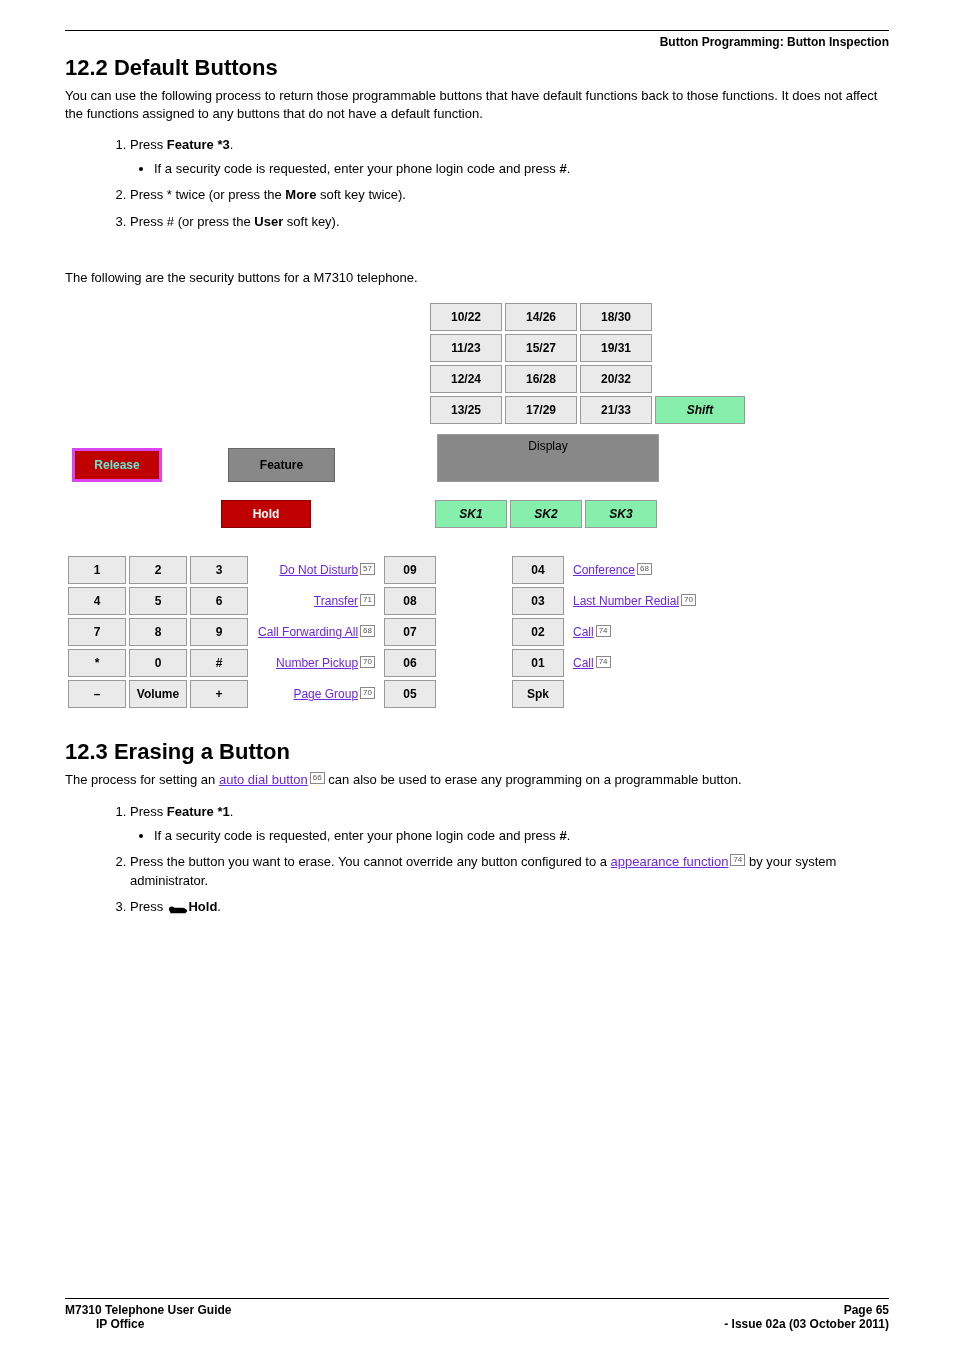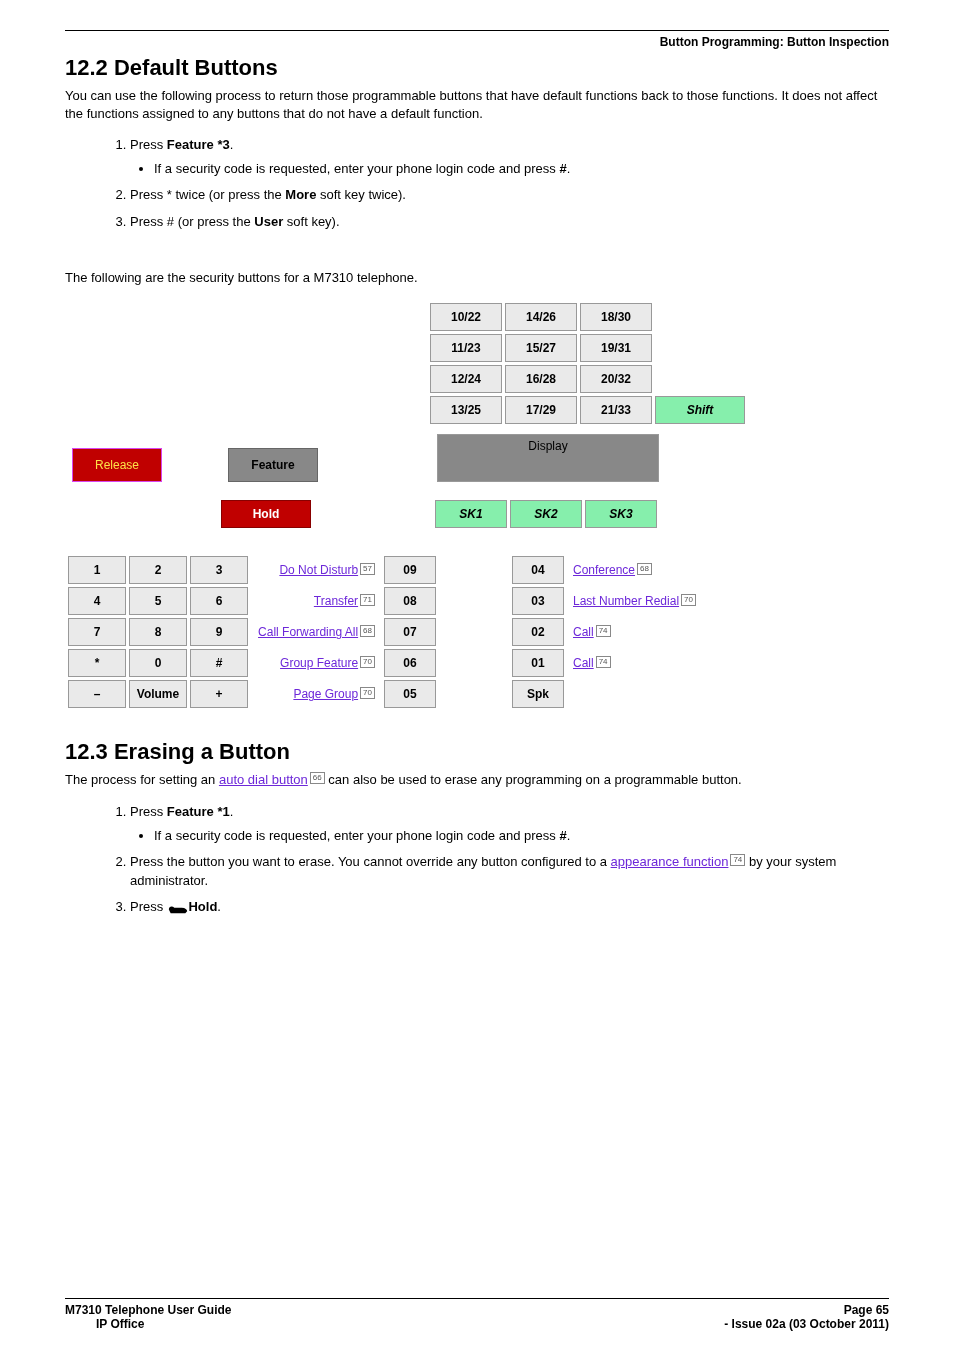--- a/index.html
+++ b/index.html
@@ -85,23 +85,23 @@
     background: #888;
     color: #000;
     text-align: center;
     font-size: 12px;
     padding: 4px 0;
     height: 48px;
     vertical-align: top;
   }
   .release-cell {
     background: #c00000;
-    color: #fde047;
-    border: 1px solid #d946ef;
-    font-weight: normal;
+    color: #5eead4;
+    border: 3px solid #d946ef;
+    font-weight: bold;
   }
   .feature-cell {
     background: #888;
     color: #000;
     font-weight: bold;
     border: 1px solid #666;
   }
   .hold-cell {
     background: #c00000;
     color: #fff;
@@ -226,21 +226,21 @@
 
     <table class="phone" style="width:100%; margin-top:0;">
       <tbody>
           <tr>
         <td style="width:362px; vertical-align:bottom;">
           <table class="phone">
             <tbody>
                   <tr>
               <td class="btn-cell release-cell" style="width:90px;height:34px">Release</td>
               <td style="width:60px"></td>
-              <td class="btn-cell feature-cell" style="width:90px;height:34px">Feature</td>
+              <td class="btn-cell feature-cell" style="width:107px;height:34px">Feature</td>
             </tr>
           </tbody>
               </table>
         </td>
         <td style="vertical-align:top;">
           <table class="phone">
             <tbody>
                   <tr>
               <td colspan="3" class="display-cell" style="width:222px">Display</td>
             </tr>
@@ -308,21 +308,21 @@
         <td class="btn-cell">02</td>
         <td class="td-label-left">
           <a class="hlink" href="#">Call</a><span class="ref">74</span>
         </td>
       </tr>
       <tr>
         <td class="btn-cell">*</td>
         <td class="btn-cell">0</td>
         <td class="btn-cell">#</td>
         <td class="td-label-right">
-          <a class="hlink" href="#">Group Feature</a><span class="ref">70</span>
+          <a class="hlink" href="#">Number Pickup</a><span class="ref">70</span>
         </td>
         <td class="btn-cell">06</td>
         <td></td>
         <td class="btn-cell">01</td>
         <td class="td-label-left">
           <a class="hlink" href="#">Call</a><span class="ref">74</span>
         </td>
       </tr>
       <tr>
         <td class="btn-cell">–</td>

